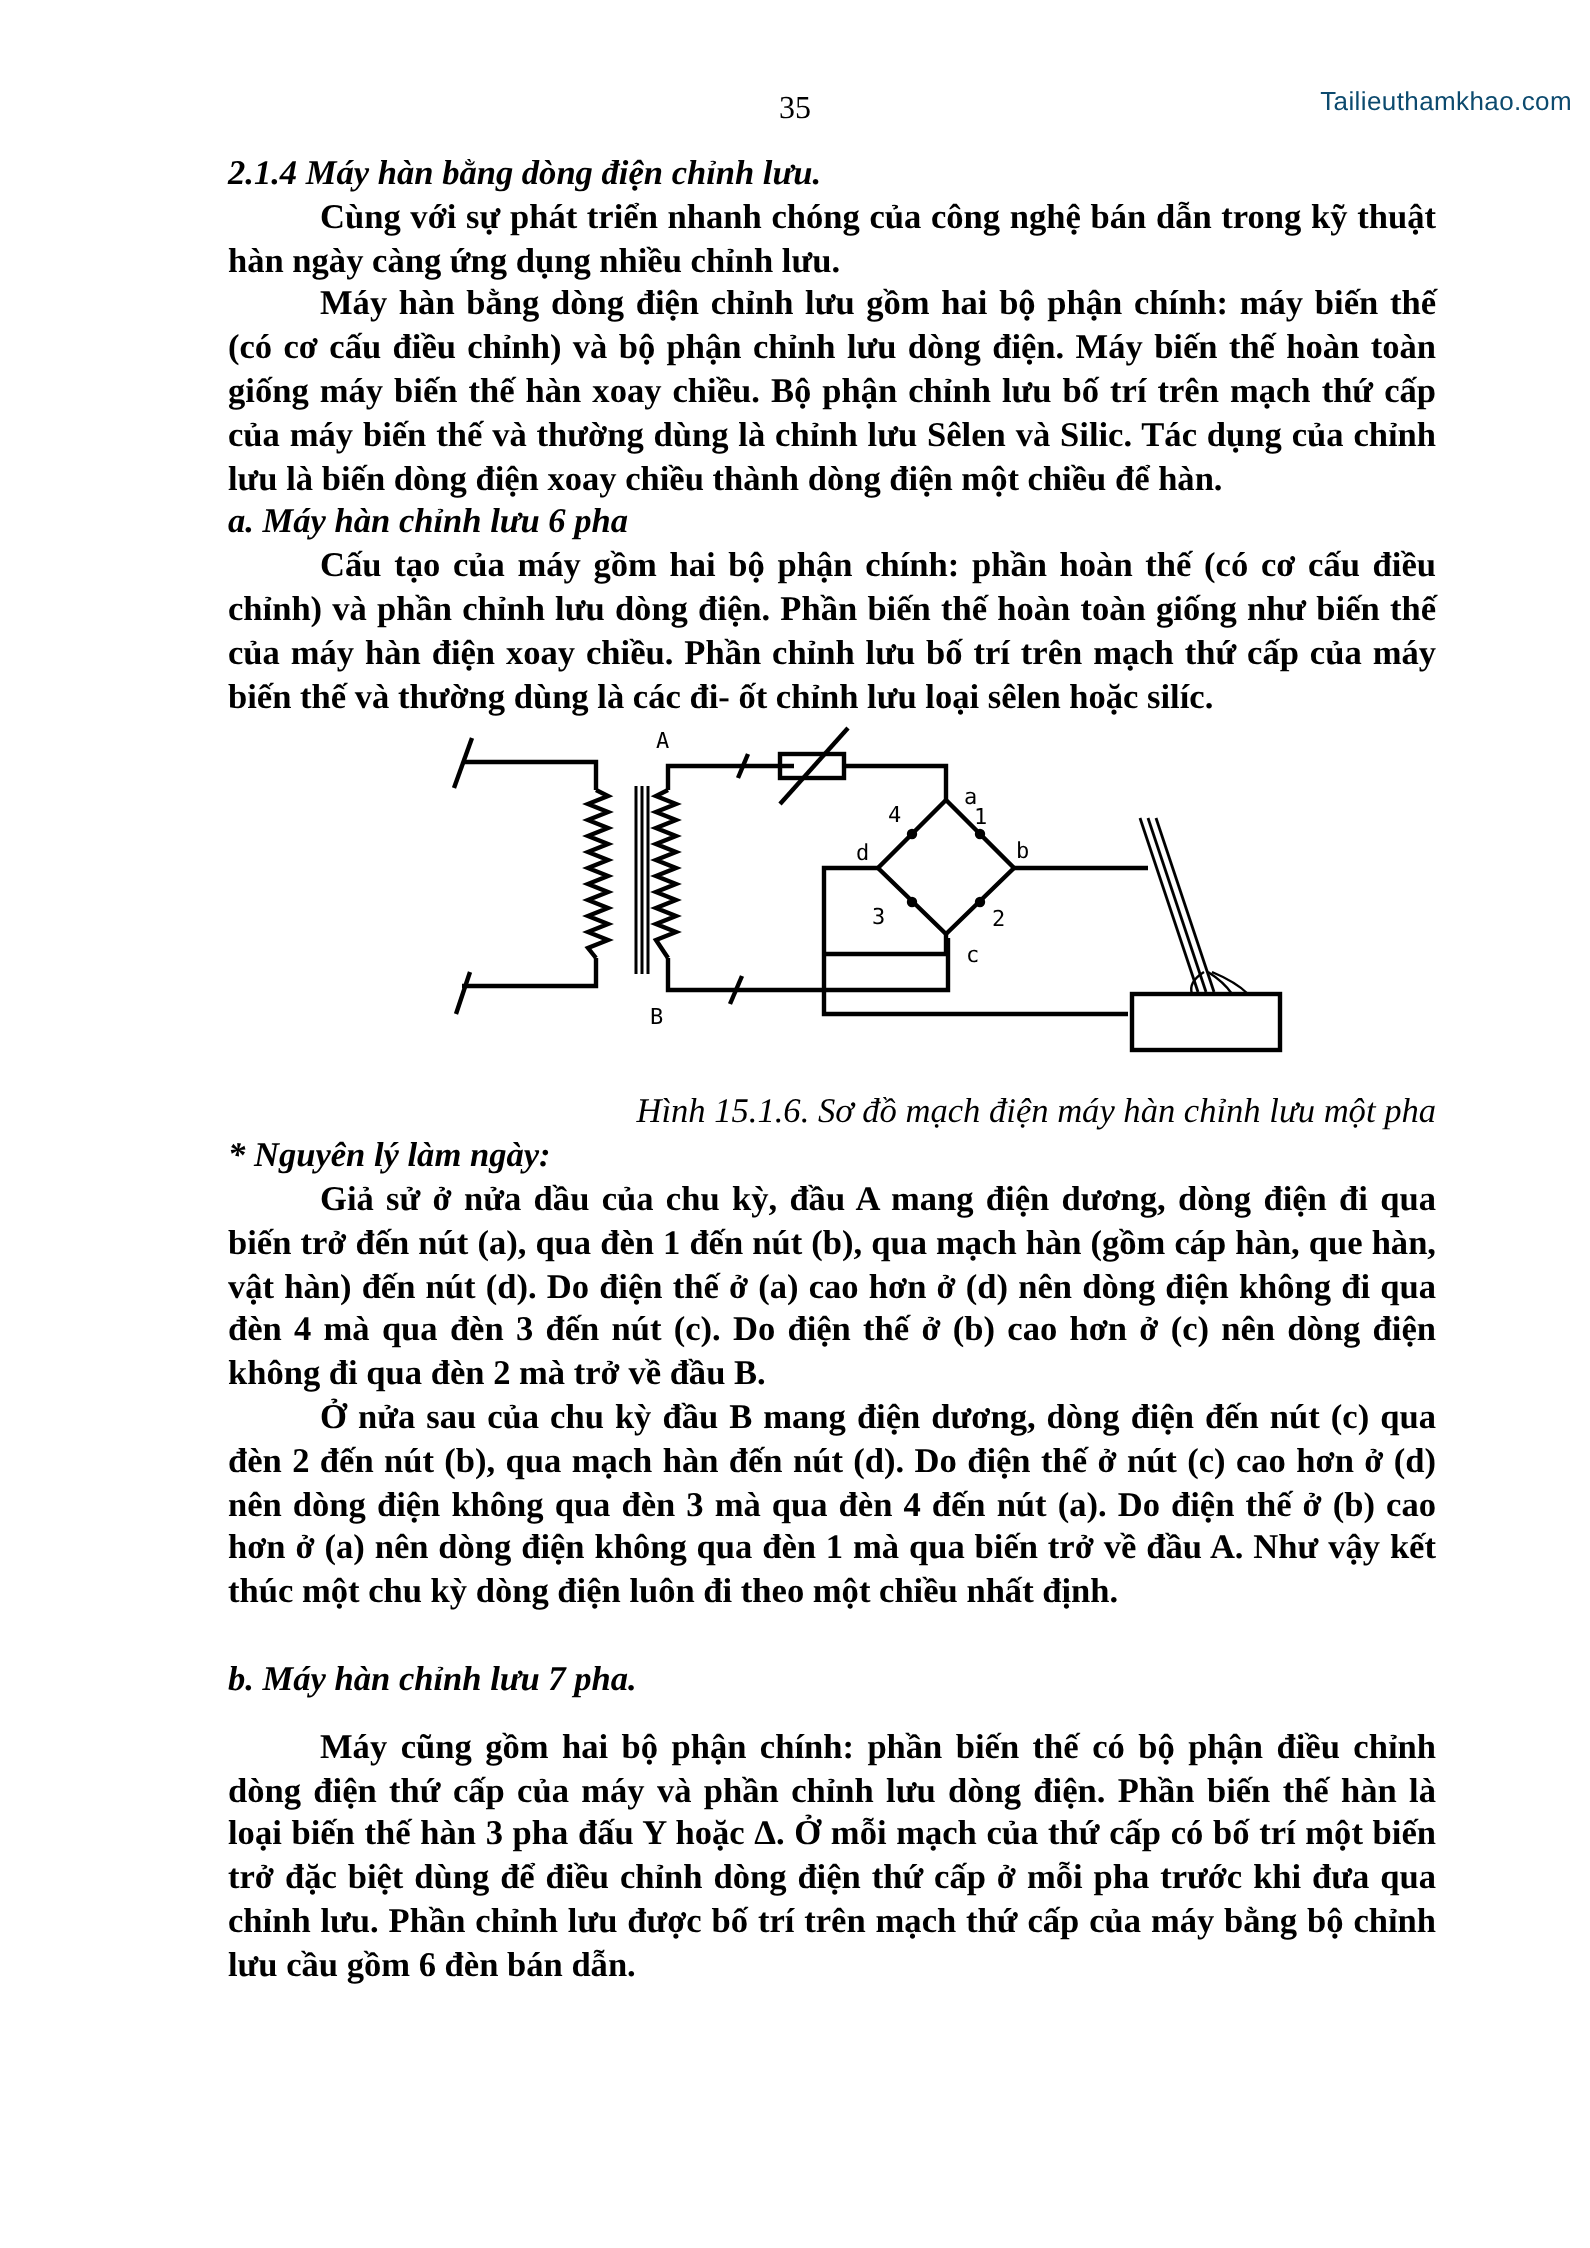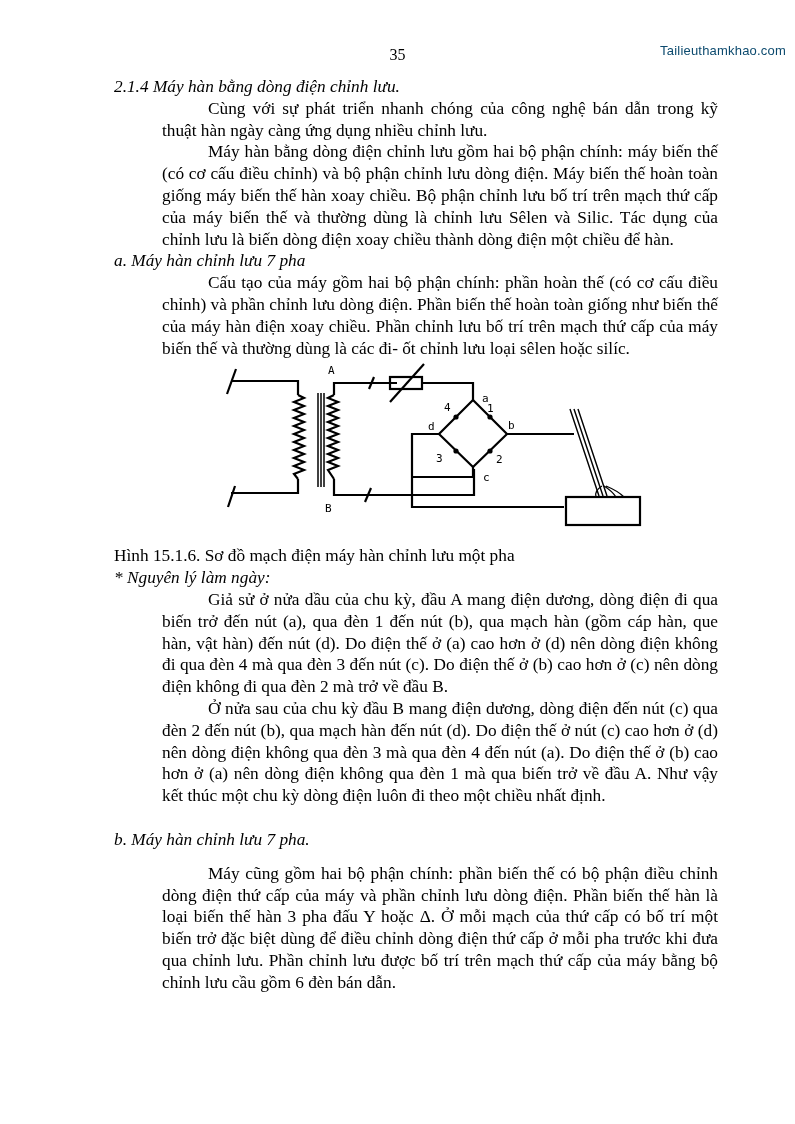--- a/index.html
+++ b/index.html
@@ -3,41 +3,41 @@
 <meta charset="utf-8">
 <style>
   html, body { margin: 0; padding: 0; background: #ffffff; }
   body { width: 795px; height: 1124px; position: relative; overflow: hidden;
          font-family: "Liberation Serif", serif; color: #000; }
   .watermark { position: absolute; right: 9px; top: 7px; font-family: "Liberation Sans", sans-serif;
                font-size: 13px; color: #0c4a6e; letter-spacing: 0.2px; margin-top: 36px; }
   .page-number { position: absolute; left: 0; width: 795px; top: 46px; text-align: center;
                  font-size: 16px; }
   .content { position: absolute; left: 114px; width: 604px; top: 76px; font-size: 17.3px; line-height: 21.8px; }
-  .line-block { margin: 0; text-align: justify; }
+  .line-block { margin: 0; text-align: justify; font-weight: bold; }
   .italic { font-style: italic; }
-  .indent { text-indent: 46px; margin-left: 48px; }
+  .indent { text-indent: 46px; }
   .figure { position: relative; height: 184px; margin: 2px 0 0 0; }
   .figure svg { position: absolute; left: 100px; top: 0; }
-  .caption { text-align: left; margin: 0; }
+  .caption { text-align: right; font-style: italic; margin: 0; }
   .gap { height: 22px; }
   .gap-sm { height: 6px; }
   svg text { font-family: "DejaVu Sans Mono", monospace; font-size: 11px; fill: #000; }
 </style>
 </head>
 <body>
 
 <div class="watermark">Tailieuthamkhao.com</div>
 <div class="page-number">35</div>
 
 <div class="content">
   <p class="line-block italic">2.1.4 Máy hàn bằng dòng điện chỉnh lưu.</p>
   <p class="line-block indent">Cùng với sự phát triển nhanh chóng của công nghệ bán dẫn trong kỹ thuật hàn ngày càng ứng dụng nhiều chỉnh lưu.</p>
   <p class="line-block indent">Máy hàn bằng dòng điện chỉnh lưu gồm hai bộ phận chính: máy biến thế (có cơ cấu điều chỉnh) và bộ phận chỉnh lưu dòng điện. Máy biến thế hoàn toàn giống máy biến thế hàn xoay chiều. Bộ phận chỉnh lưu bố trí trên mạch thứ cấp của máy biến thế và thường dùng là chỉnh lưu Sêlen và Silic. Tác dụng của chỉnh lưu là biến dòng điện xoay chiều thành dòng điện một chiều để hàn.</p>
-  <p class="line-block italic">a. Máy hàn chỉnh lưu 7 pha</p>
+  <p class="line-block italic">a. Máy hàn chỉnh lưu 6 pha</p>
   <p class="line-block indent">Cấu tạo của máy gồm hai bộ phận chính: phần hoàn thế (có cơ cấu điều chỉnh) và phần chỉnh lưu dòng điện. Phần biến thế hoàn toàn giống như biến thế của máy hàn điện xoay chiều. Phần chỉnh lưu bố trí trên mạch thứ cấp của máy biến thế và thường dùng là các đi- ốt chỉnh lưu loại sêlen hoặc silíc.</p>
 
   <div class="figure">
     <svg width="440" height="184" viewBox="0 0 440 184">
       <g stroke="#000" stroke-width="2.2" fill="none">
 
         <polyline points="17,20 84,20 84,34"></polyline>
         <polyline points="17,132 84,132 84,118"></polyline>
         <line x1="13" y1="33" x2="22" y2="8"></line>
         <line x1="14" y1="146" x2="21" y2="125"></line>

